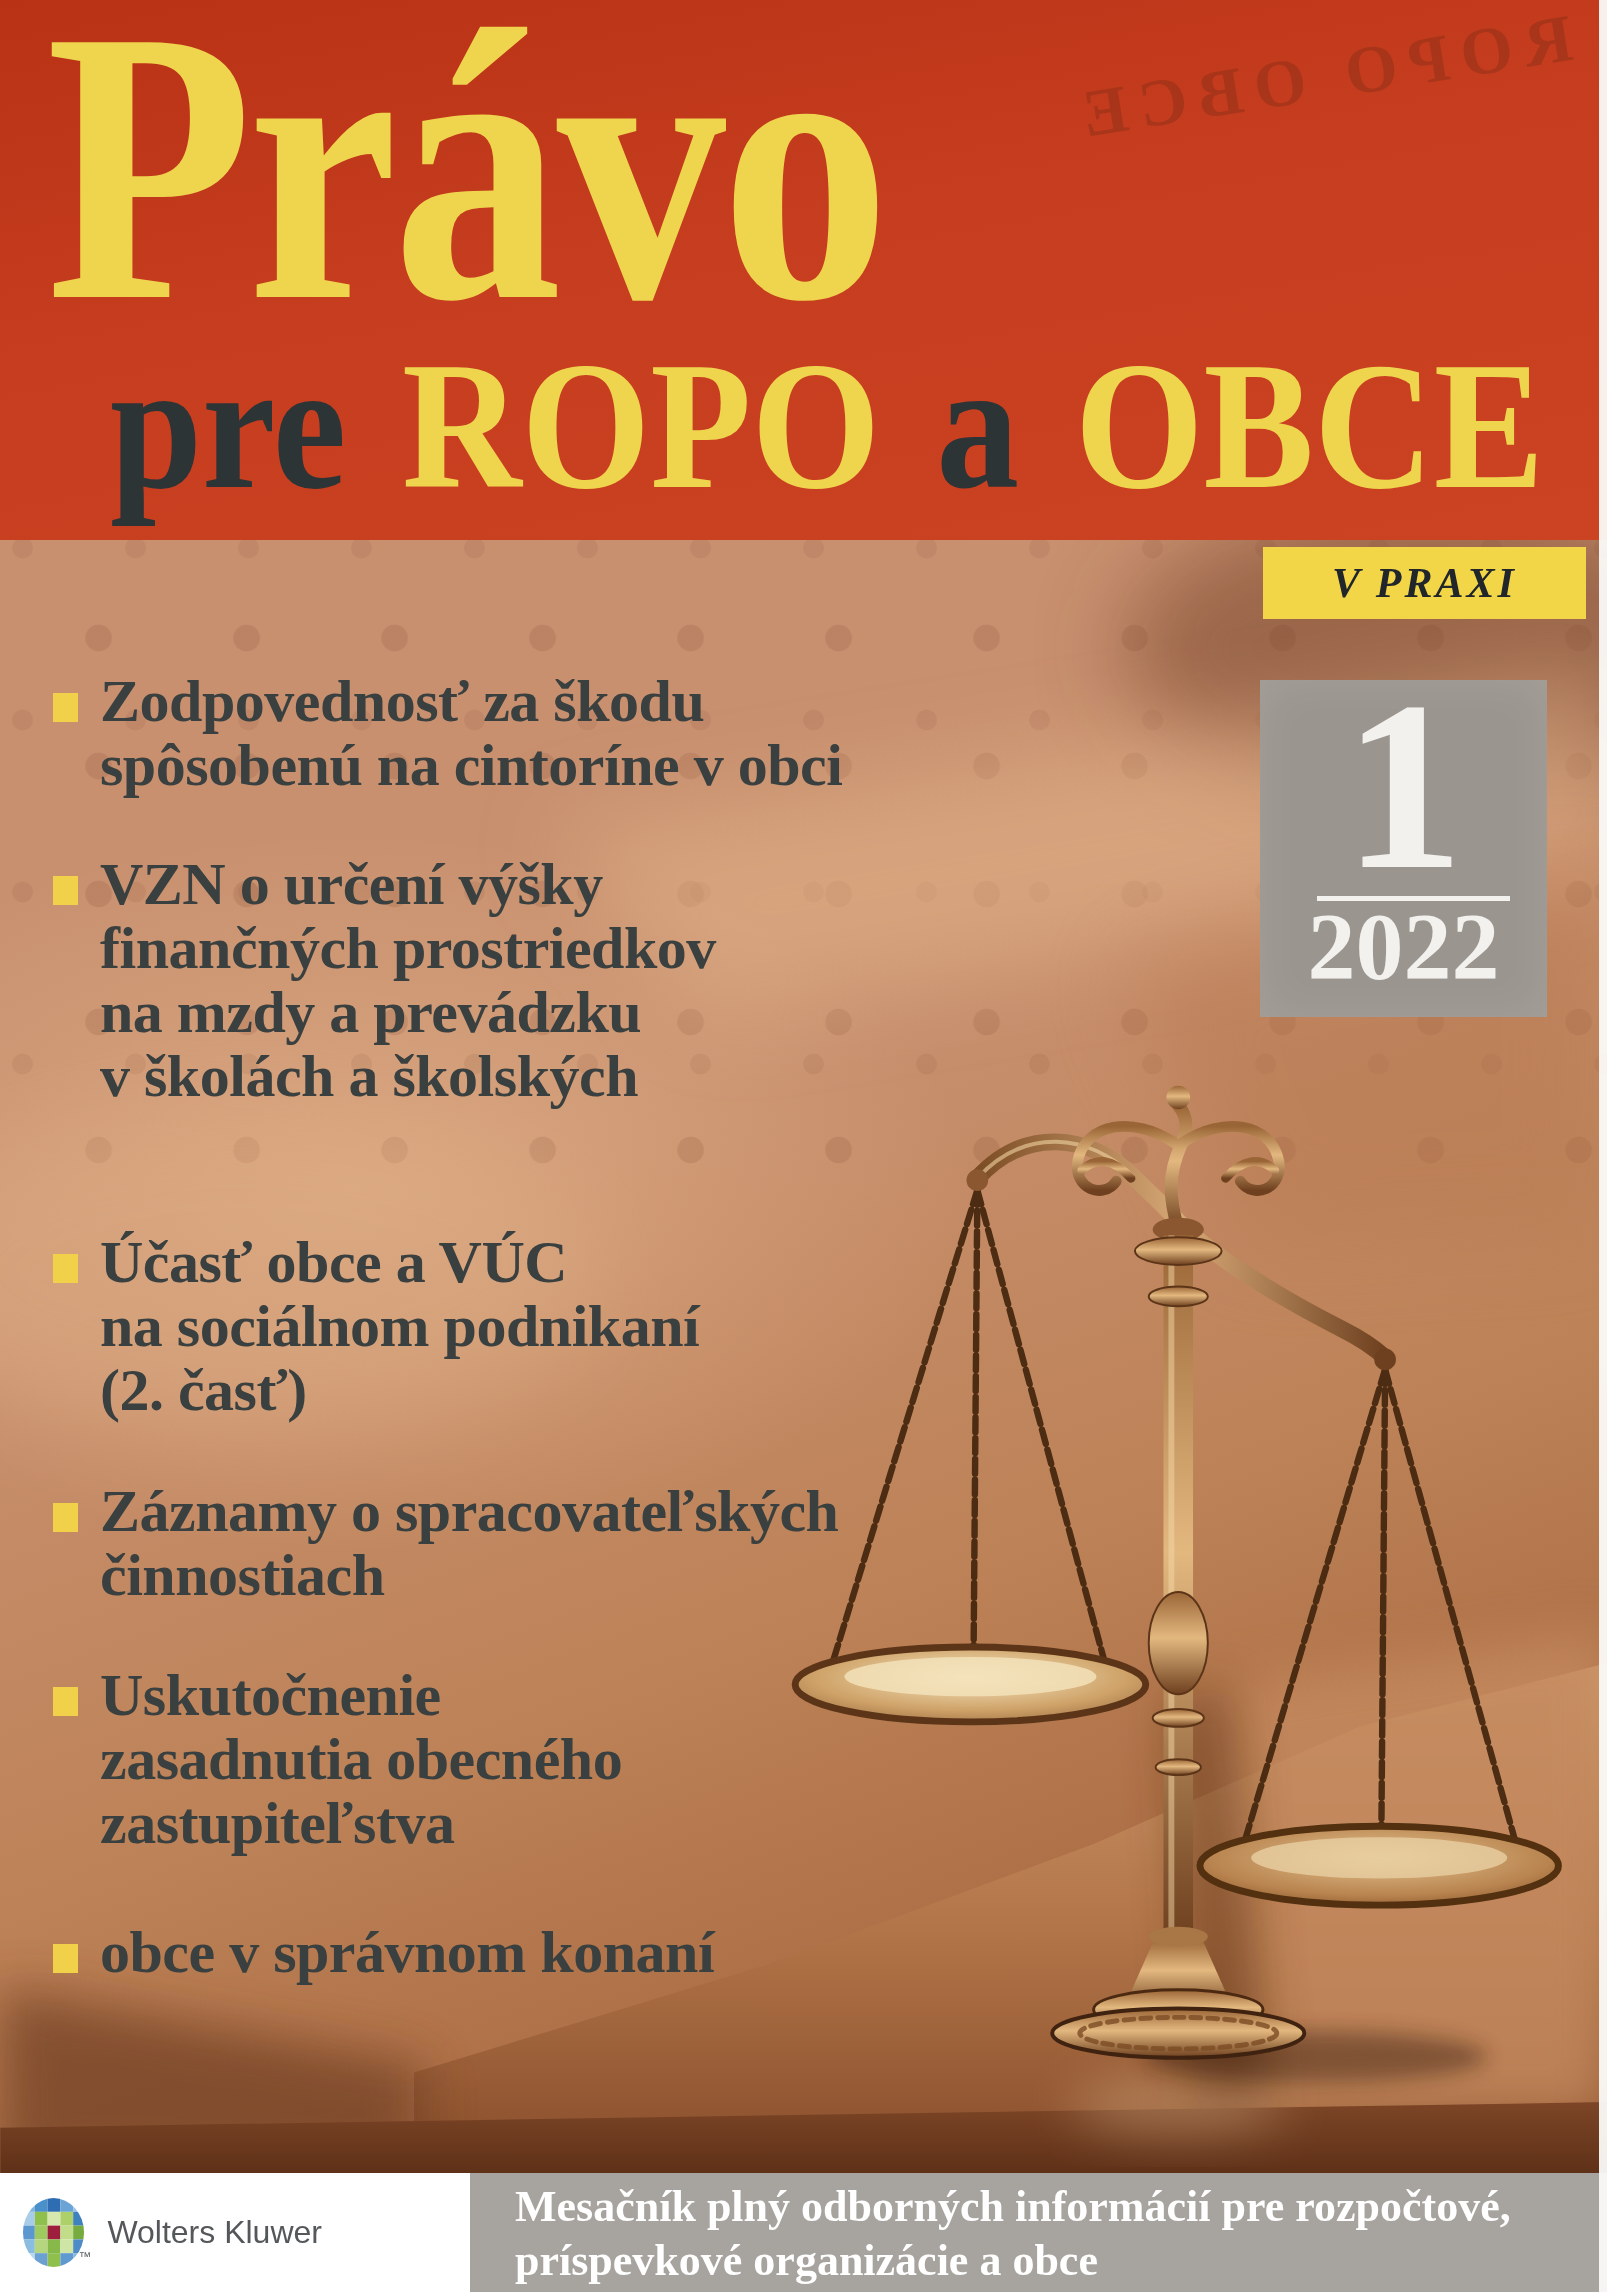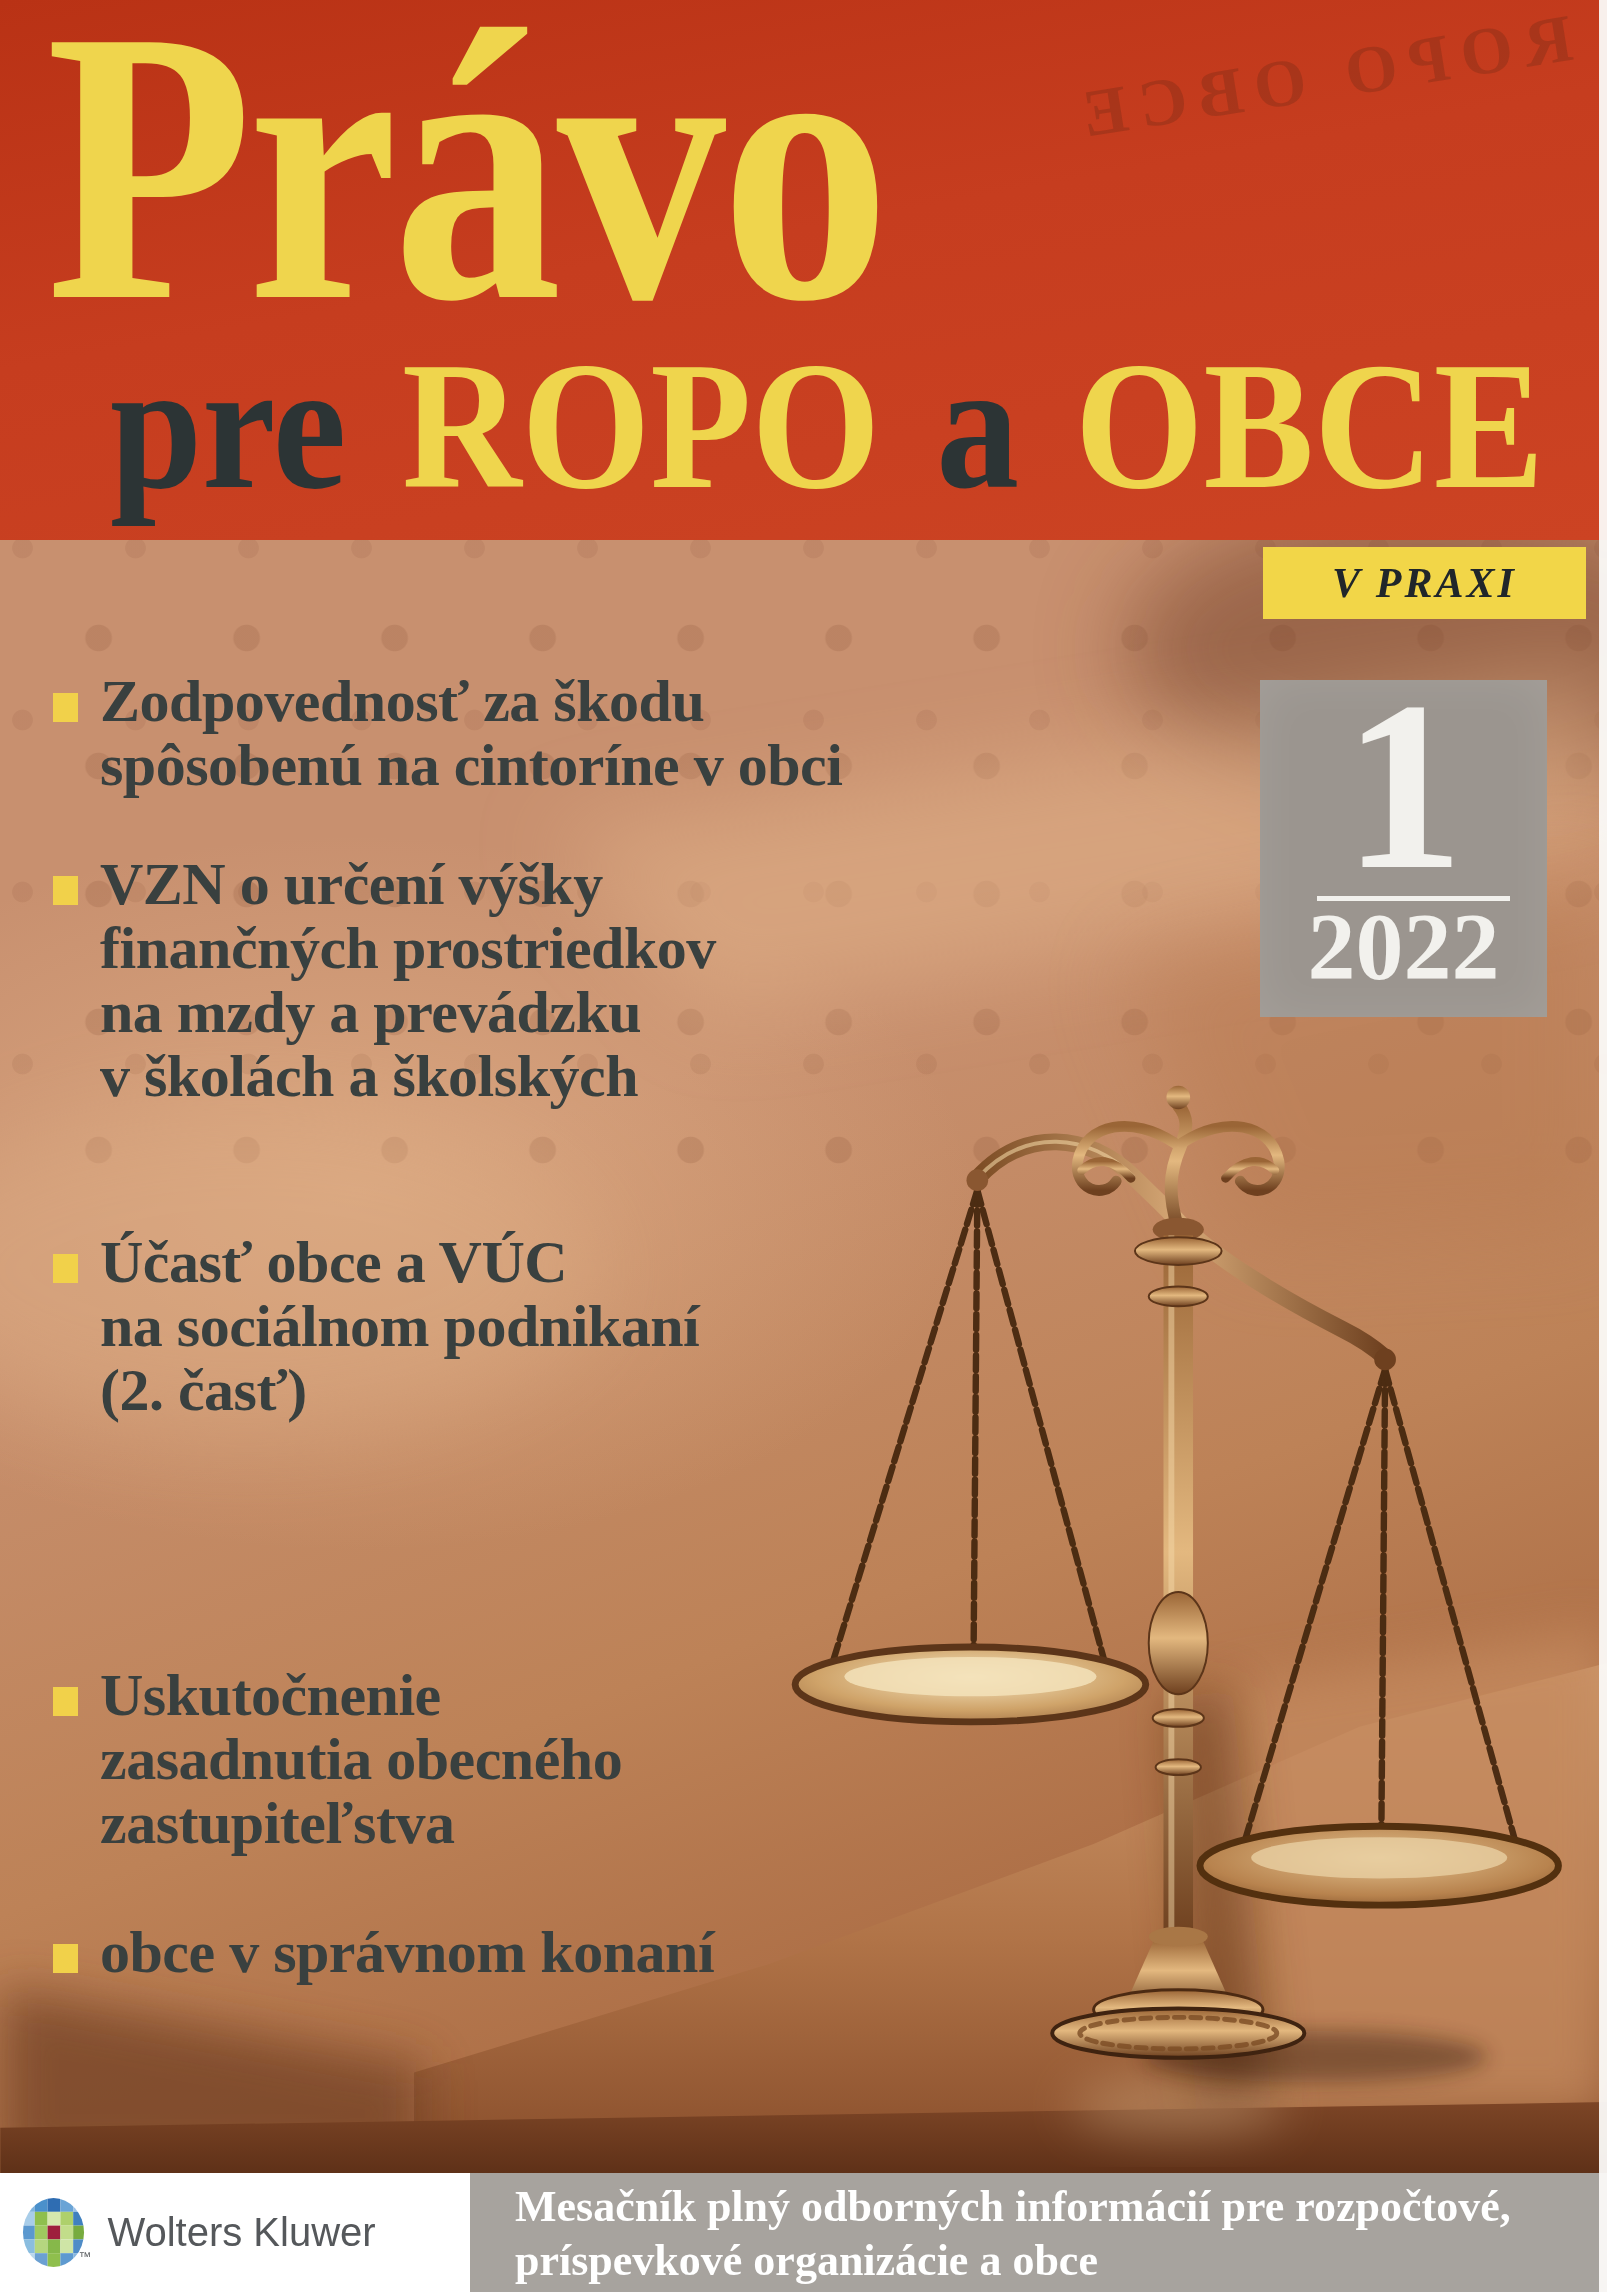--- a/index.html
+++ b/index.html
@@ -51,21 +51,21 @@
             color:#39403f;letter-spacing:-0.5px;}
   .toc-line{white-space:nowrap;}
   .bullet-sq{position:absolute;left:-47px;top:23.6px;width:24.6px;height:29.6px;background:#f1d14a;}
 
   
   .footer-white{position:absolute;left:0;top:2173px;width:1608px;height:119px;background:#ffffff;}
   .footer-gray{position:absolute;left:470px;top:2173px;width:1138px;height:119px;background:#a7a39e;}
   .footer-text{position:absolute;left:515px;top:2180px;font-weight:bold;color:#ffffff;
                font-size:44px;line-height:54px;}
   .brand{position:absolute;left:21.7px;top:2173px;height:119px;display:flex;align-items:center;}
-  .brand-name{font-family:"Liberation Sans",sans-serif;font-size:40px;color:#55585b;margin-left:15.8px;}
+  .brand-name{font-family:"Liberation Sans",sans-serif;font-size:32px;color:#55585b;margin-left:15.8px;}
   .tm{font-family:"Liberation Sans",sans-serif;font-size:12.8px;color:#55585b;
       align-self:flex-end;margin:0 0 27.6px -5.9px;}
   .scan-edge{position:absolute;right:0;top:0;width:8.9px;height:2292px;background:#fbfaf8;opacity:.95;}
 </style>
 </head>
 <body>
 
 <div class="page">
 
   <div class="red-band">
@@ -208,20 +208,25 @@
     <div class="toc-line">v školách a školských</div>
   </div>
 
   <div class="toc-item" style="top:1230px">
     <span class="bullet-sq"></span>
     <div class="toc-line">Účasť obce a VÚC</div>
     <div class="toc-line">na sociálnom podnikaní</div>
     <div class="toc-line">(2. časť)</div>
   </div>
 
+  <div class="toc-item" style="top:1479px">
+    <span class="bullet-sq"></span>
+    <div class="toc-line">Záznamy o spracovateľských</div>
+    <div class="toc-line">činnostiach</div>
+  </div>
 
   <div class="toc-item" style="top:1663px">
     <span class="bullet-sq"></span>
     <div class="toc-line">Uskutočnenie</div>
     <div class="toc-line">zasadnutia obecného</div>
     <div class="toc-line">zastupiteľstva</div>
   </div>
 
   <div class="toc-item" style="top:1920px">
     <span class="bullet-sq"></span>

